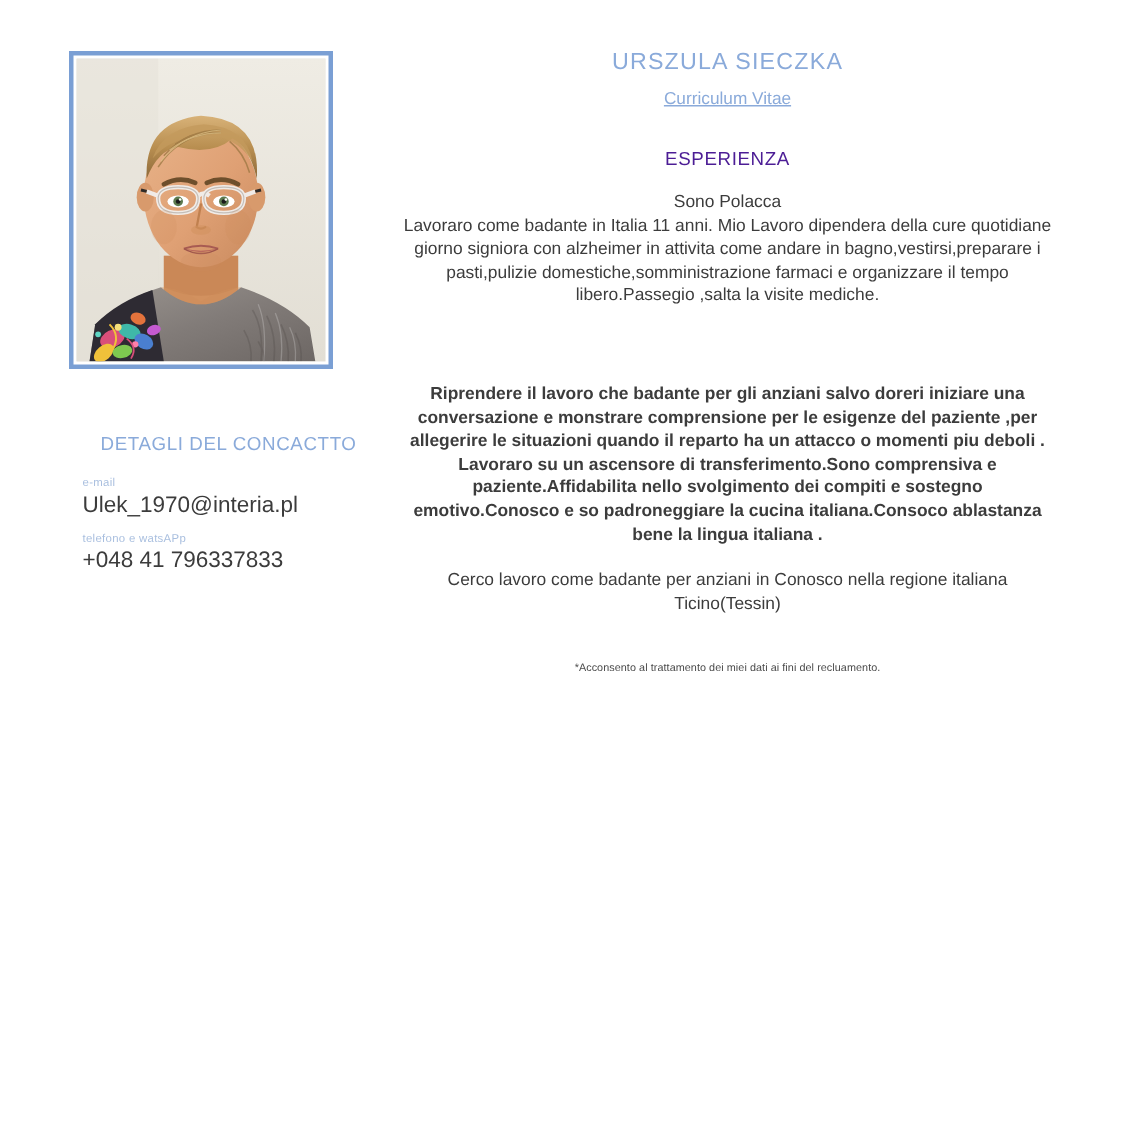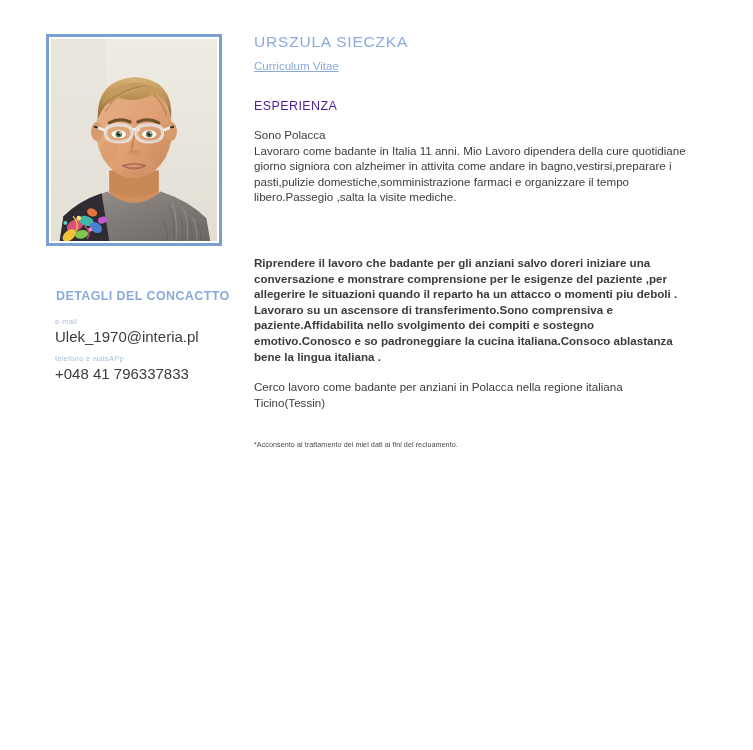--- a/index.html
+++ b/index.html
@@ -44,42 +44,43 @@
   .contact-block {
     position: absolute;
     left: 55px;
     top: 289px;
     width: 200px;
   }
   .contact-heading {
     color: #8aaada;
     font-size: 12.5px;
     letter-spacing: 0.4px;
-    margin: 0 0 14px 1px;
-    font-weight: bold;
+    margin: 0 0 14px 12px;
+    font-weight: normal;
     white-space: nowrap;
   }
   .contact-label {
     color: #a9bfdf;
     font-size: 7.6px;
     letter-spacing: 0.2px;
     margin: 0 0 2px 0;
   }
   .contact-value {
     color: #3c3c3c;
     font-size: 15px;
     margin: 0 0 9px 0;
   }
 
   
   .right-col {
     position: absolute;
-    left: 254px;
+    left: 269px;
     top: 33px;
     width: 432px;
+    text-align: center;
   }
 
   .name-title {
     color: #8aaada;
     font-size: 15.5px;
     letter-spacing: 0.8px;
     font-weight: normal;
     margin: 0 0 9px 0;
   }
   .subtitle {
@@ -271,19 +272,19 @@
     <p class="body-text">Sono Polacca
 Lavoraro come badante in Italia 11 anni. Mio Lavoro dipendera della cure quotidiane giorno signiora con alzheimer in attivita come andare in bagno,vestirsi,preparare i pasti,pulizie domestiche,somministrazione farmaci e organizzare il tempo libero.Passegio ,salta la visite mediche.</p>
     <div class="para-gap"></div>
   </section>
 
   <div class="block-gap-exp"></div>
 
   <section>
     <p class="body-text abilita-body">Riprendere il lavoro che badante per gli anziani salvo doreri iniziare una conversazione e monstrare comprensione per le esigenze del paziente ,per allegerire le situazioni quando il reparto ha un attacco o momenti piu deboli . Lavoraro su un ascensore di transferimento.Sono comprensiva e paziente.Affidabilita nello svolgimento dei compiti e sostegno emotivo.Conosco e so padroneggiare la cucina italiana.Consoco ablastanza bene la lingua italiana .</p>
     <div class="para-gap"></div>
-    <p class="body-text">Cerco lavoro come badante per anziani in Polacca nella regione italiana Ticino(Tessin)</p>
+    <p class="body-text">Cerco lavoro come badante per anziani in Conosco nella regione italiana Ticino(Tessin)</p>
   </section>
 
   <div class="footnote-gap"></div>
 
   <p class="footnote">*Acconsento al trattamento dei miei dati ai fini del recluamento.</p>
 </div>
 
 </body></html>

